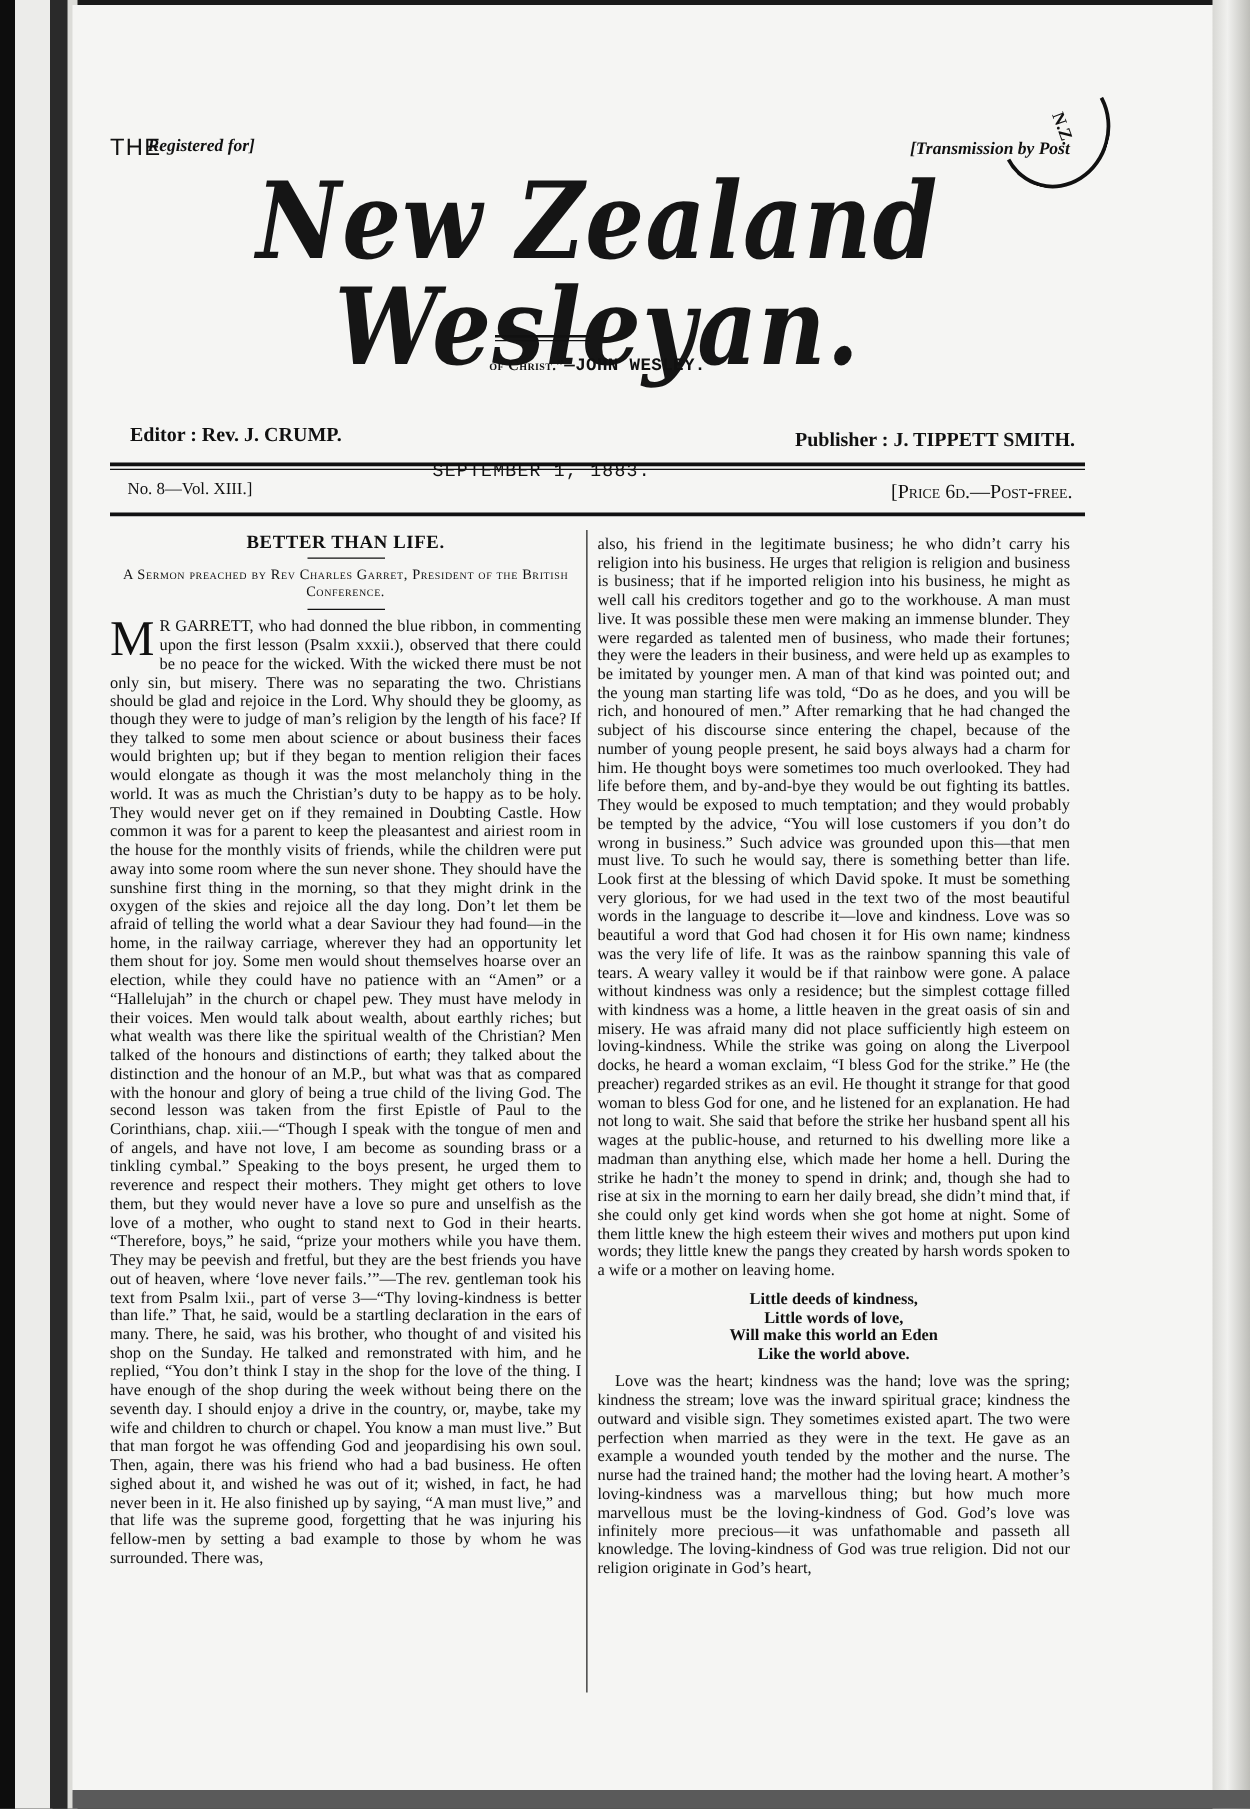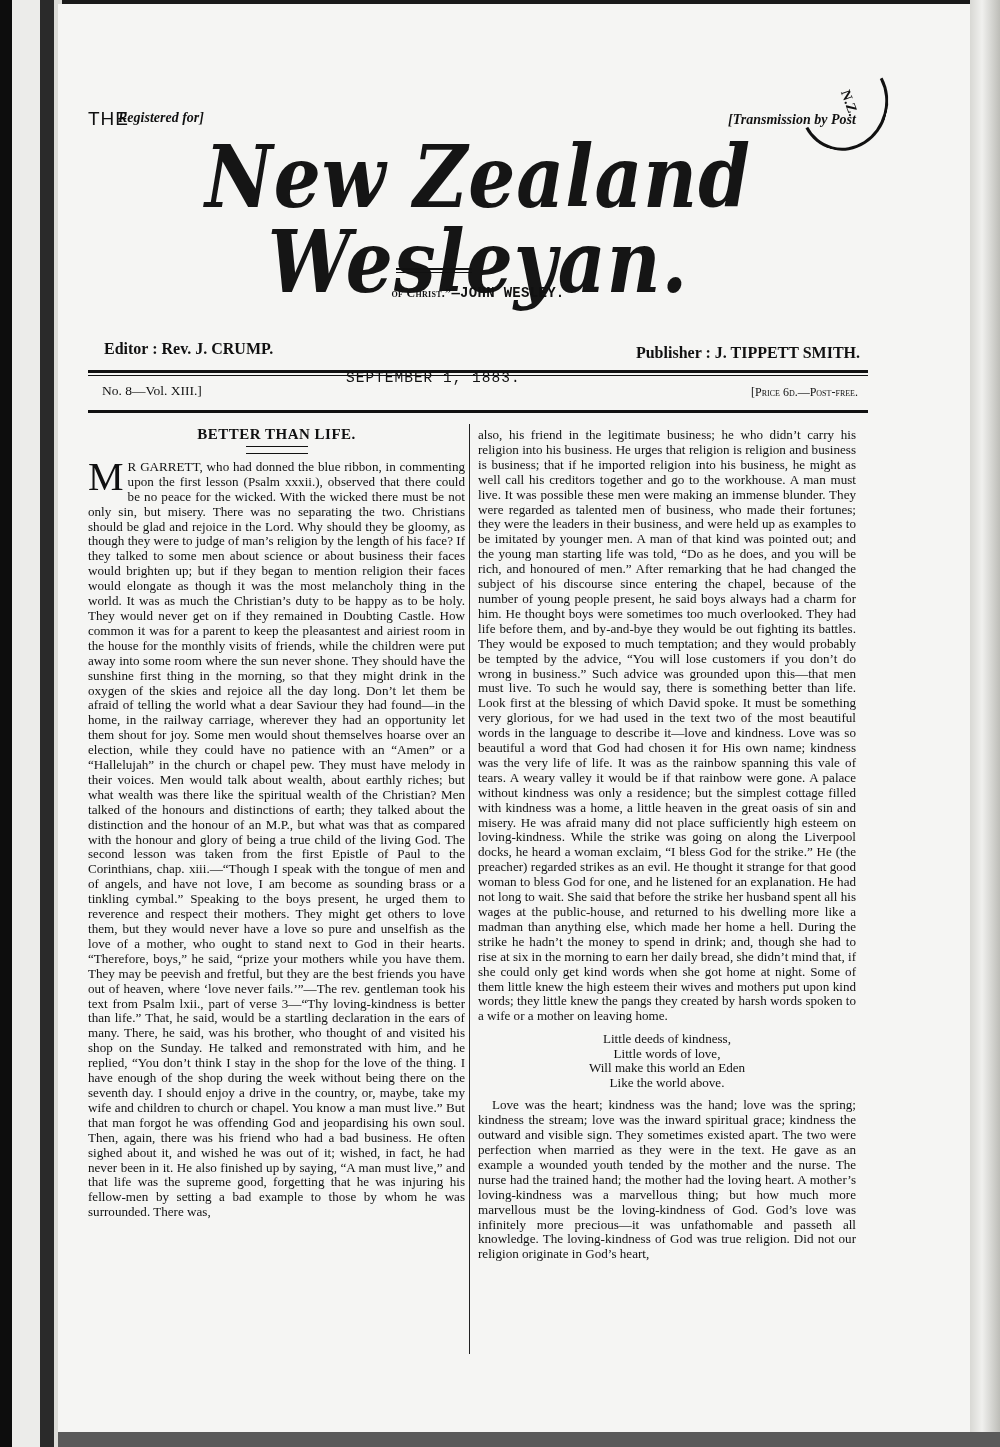--- a/index.html
+++ b/index.html
@@ -32,41 +32,41 @@
   }
   .title-rule { position: absolute; left: 308px; top: 178px; width: 76px; border-top: 2px solid #111; border-bottom: 1px solid #111; height: 2px; }
   .motto { position: absolute; left: 0; top: 193px; width: 780px; text-align: center; font-size: 12px; font-weight: bold; letter-spacing: 0.3px; line-height: 1.45; font-variant: small-caps; }
   .motto .author { font-variant: normal; font-size: 14px; font-family: Liberation Mono, monospace; }
   .editor { position: absolute; left: 16px; top: 250px; font-weight: bold; font-size: 16px; }
   .publisher { position: absolute; right: 8px; top: 254px; font-weight: bold; font-size: 16px; }
   .rule-thick { position: absolute; left: 0; width: 780px; border-top: 3px solid #111; }
   .rule-thin { position: absolute; left: 0; width: 780px; border-top: 1px solid #111; }
   .issue-no { position: absolute; left: 14px; top: 293px; font-size: 13.5px; }
   .issue-date { position: absolute; left: 258px; top: 280px; font-family: "Liberation Mono", monospace; font-size: 14.5px; letter-spacing: 1px; }
-  .issue-price { position: absolute; right: 10px; top: 295px; font-size: 12px; font-variant: small-caps; }
+  .issue-price { position: absolute; right: 10px; top: 295px; font-size: 16px; font-variant: small-caps; }
 
   .stamp {
     position: absolute; left: 800px; top: 55px; width: 82px; height: 90px;
     border: 3px solid #111; border-radius: 50%; border-top-color: transparent; border-left-color: transparent;
     transform: rotate(15deg);
   }
   .stamp-text { position: absolute; left: 852px; top: 88px; font-weight: bold; font-size: 14px; transform: rotate(70deg); transform-origin: left top; }
 
   .col { position: absolute; font-size: 13.1px; line-height: 14.9px; text-align: justify; }
   .col-left { left: 88px; top: 427px; width: 377px; }
   .col-right { left: 478px; top: 428px; width: 378px; }
   .col-divider { position: absolute; left: 469px; top: 424px; height: 930px; border-left: 1px solid #222; }
 
   .article-title { text-align: center; font-weight: bold; font-size: 15px; letter-spacing: 0.5px; margin: 0 0 4px; }
   .short-rule { width: 62px; margin: 0 auto 6px; border-top: 1px solid #111; }
   .subtitle { text-align: center; font-size: 11.5px; font-variant: small-caps; letter-spacing: 0.5px; line-height: 14px; margin-bottom: 6px; }
   .body-p { margin: 0; text-indent: 0; }
   .dropcap { float: left; font-size: 40px; line-height: 30px; padding: 2px 4px 0 0; font-weight: normal; }
   .poem { text-align: center; margin: 8px 0 8px; line-height: 14.5px; }
-  .poem div { white-space: nowrap; }
+  .poem div { white-space: nowrap; font-weight: bold; }
   .body-p.indent { text-indent: 14px; }
 </style>
 </head>
 <body>
 
 <div class="binding-outer"></div>
 <div class="binding-page"></div>
 <div class="binding-strip"></div>
 <div class="binding-gap"></div>
 <div class="paper"></div>
@@ -95,20 +95,21 @@
   <div class="issue-date">SEPTEMBER 1, 1883.</div>
   <div class="issue-price">[Price 6d.—Post-free.</div>
   <div class="rule-thick" style="top:320px;"></div>
 </header>
 
 <div class="col-divider"></div>
 
 <article class="col col-left">
   <h2 class="article-title">BETTER THAN LIFE.</h2>
   <div class="short-rule"></div>
+  <div class="subtitle">A Sermon preached by Rev Charles Garret, President of the British Conference.</div>
   <div class="short-rule"></div>
   <p class="body-p">
     <span class="dropcap">M</span><span>R GARRETT, who had donned the blue ribbon, in commenting upon the first lesson (Psalm xxxii.), observed that there could be no peace for the wicked. With the wicked there must be not only sin, but misery. There was no separating the two. Christians should be glad and rejoice in the Lord. Why should they be gloomy, as though they were to judge of man’s religion by the length of his face? If they talked to some men about science or about business their faces would brighten up; but if they began to mention religion their faces would elongate as though it was the most melancholy thing in the world. It was as much the Christian’s duty to be happy as to be holy. They would never get on if they remained in Doubting Castle. How common it was for a parent to keep the pleasantest and airiest room in the house for the monthly visits of friends, while the children were put away into some room where the sun never shone. They should have the sunshine first thing in the morning, so that they might drink in the oxygen of the skies and rejoice all the day long. Don’t let them be afraid of telling the world what a dear Saviour they had found—in the home, in the railway carriage, wherever they had an opportunity let them shout for joy. Some men would shout themselves hoarse over an election, while they could have no patience with an “Amen” or a “Hallelujah” in the church or chapel pew. They must have melody in their voices. Men would talk about wealth, about earthly riches; but what wealth was there like the spiritual wealth of the Christian? Men talked of the honours and distinctions of earth; they talked about the distinction and the honour of an M.P., but what was that as compared with the honour and glory of being a true child of the living God. The second lesson was taken from the first Epistle of Paul to the Corinthians, chap. xiii.—“Though I speak with the tongue of men and of angels, and have not love, I am become as sounding brass or a tinkling cymbal.” Speaking to the boys present, he urged them to reverence and respect their mothers. They might get others to love them, but they would never have a love so pure and unselfish as the love of a mother, who ought to stand next to God in their hearts. “Therefore, boys,” he said, “prize your mothers while you have them. They may be peevish and fretful, but they are the best friends you have out of heaven, where ‘love never fails.’”—The rev. gentleman took his text from Psalm lxii., part of verse 3—“Thy loving-kindness is better than life.” That, he said, would be a startling declaration in the ears of many. There, he said, was his brother, who thought of and visited his shop on the Sunday. He talked and remonstrated with him, and he replied, “You don’t think I stay in the shop for the love of the thing. I have enough of the shop during the week without being there on the seventh day. I should enjoy a drive in the country, or, maybe, take my wife and children to church or chapel. You know a man must live.” But that man forgot he was offending God and jeopardising his own soul. Then, again, there was his friend who had a bad business. He often sighed about it, and wished he was out of it; wished, in fact, he had never been in it. He also finished up by saying, “A man must live,” and that life was the supreme good, forgetting that he was injuring his fellow-men by setting a bad example to those by whom he was surrounded. There was,</span>
   </p>
 </article>
 
 <article class="col col-right">
   <p class="body-p">also, his friend in the legitimate business; he who didn’t carry his religion into his business. He urges that religion is religion and business is business; that if he imported religion into his business, he might as well call his creditors together and go to the workhouse. A man must live. It was possible these men were making an immense blunder. They were regarded as talented men of business, who made their fortunes; they were the leaders in their business, and were held up as examples to be imitated by younger men. A man of that kind was pointed out; and the young man starting life was told, “Do as he does, and you will be rich, and honoured of men.” After remarking that he had changed the subject of his discourse since entering the chapel, because of the number of young people present, he said boys always had a charm for him. He thought boys were sometimes too much overlooked. They had life before them, and by-and-bye they would be out fighting its battles. They would be exposed to much temptation; and they would probably be tempted by the advice, “You will lose customers if you don’t do wrong in business.” Such advice was grounded upon this—that men must live. To such he would say, there is something better than life. Look first at the blessing of which David spoke. It must be something very glorious, for we had used in the text two of the most beautiful words in the language to describe it—love and kindness. Love was so beautiful a word that God had chosen it for His own name; kindness was the very life of life. It was as the rainbow spanning this vale of tears. A weary valley it would be if that rainbow were gone. A palace without kindness was only a residence; but the simplest cottage filled with kindness was a home, a little heaven in the great oasis of sin and misery. He was afraid many did not place sufficiently high esteem on loving-kindness. While the strike was going on along the Liverpool docks, he heard a woman exclaim, “I bless God for the strike.” He (the preacher) regarded strikes as an evil. He thought it strange for that good woman to bless God for one, and he listened for an explanation. He had not long to wait. She said that before the strike her husband spent all his wages at the public-house, and returned to his dwelling more like a madman than anything else, which made her home a hell. During the strike he hadn’t the money to spend in drink; and, though she had to rise at six in the morning to earn her daily bread, she didn’t mind that, if she could only get kind words when she got home at night. Some of them little knew the high esteem their wives and mothers put upon kind words; they little knew the pangs they created by harsh words spoken to a wife or a mother on leaving home.</p>
   <div class="poem">
     <div>Little deeds of kindness,</div>

